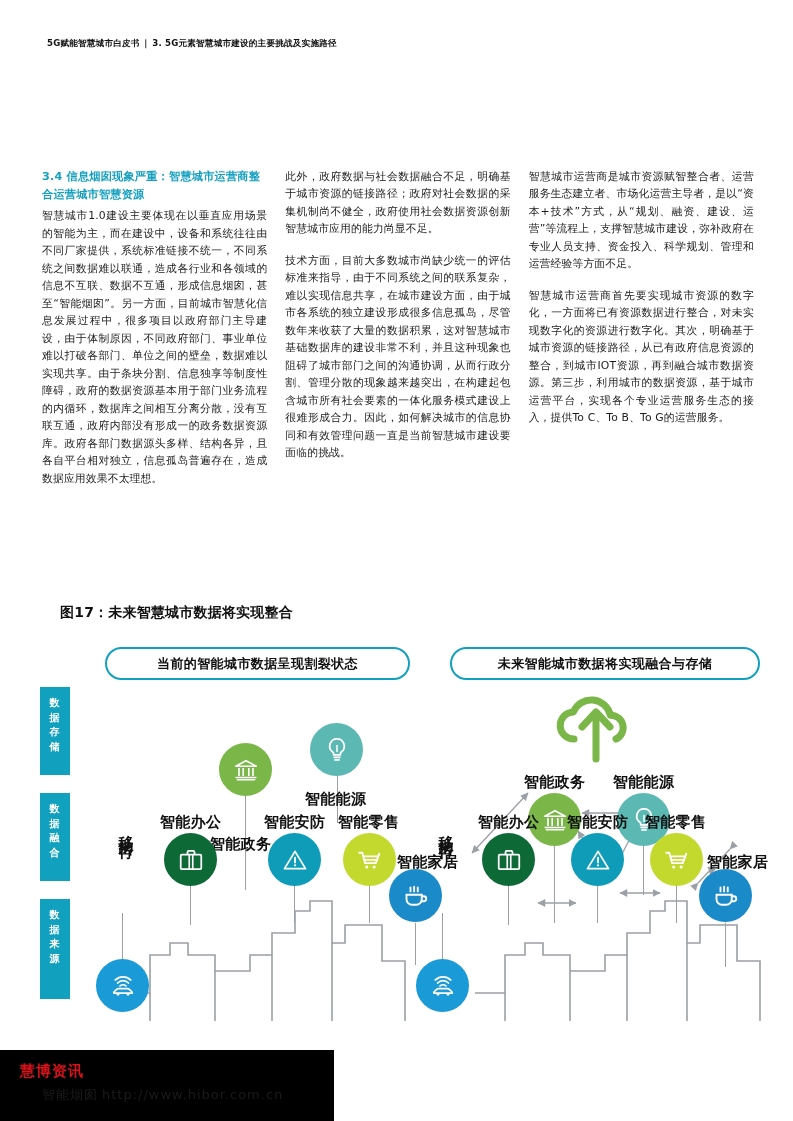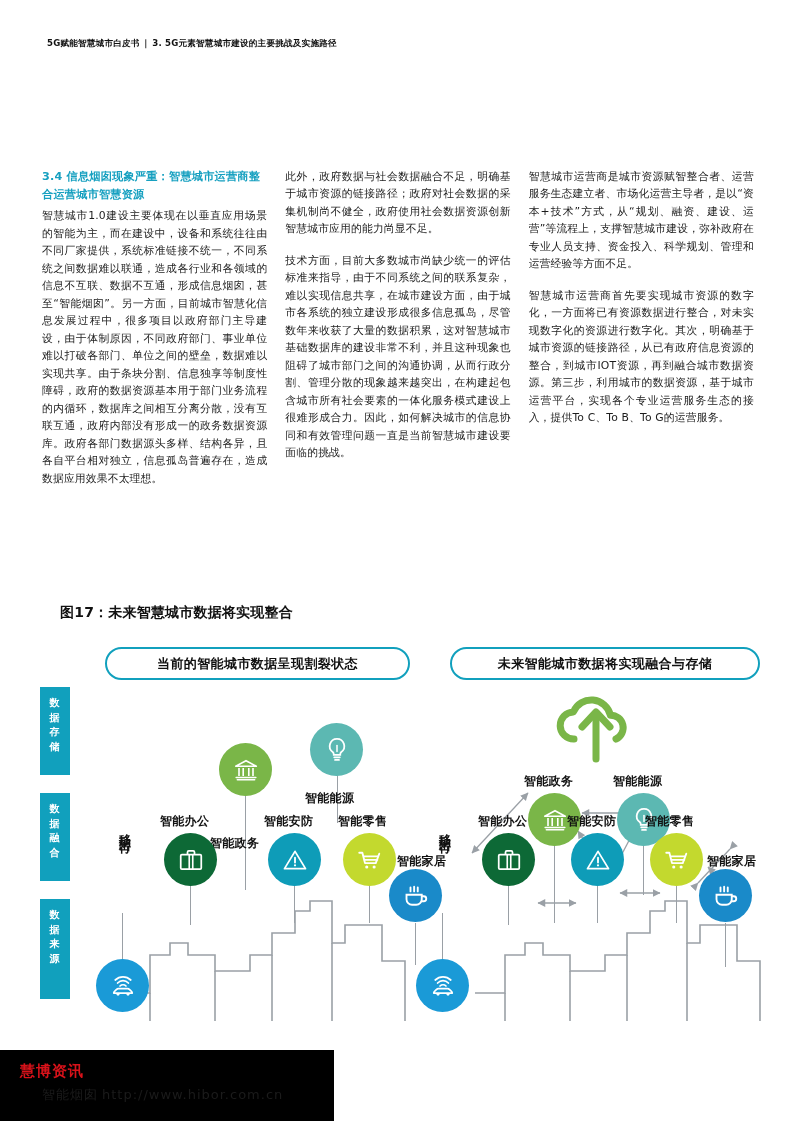--- a/index.html
+++ b/index.html
@@ -130,21 +130,21 @@
     position: absolute;
     border-radius: 50%;
     display: flex;
     align-items: center;
     justify-content: center;
   }
   .node svg { display: block; }
 
   .nlabel {
     position: absolute;
-    font-size: 12px;
+    font-size: 15px;
     font-weight: bold;
     color: #111111;
     white-space: nowrap;
     letter-spacing: 0.3px;
   }
   .nlabel.vert {
     writing-mode: vertical-rl;
     letter-spacing: 3px;
     white-space: normal;
   }

